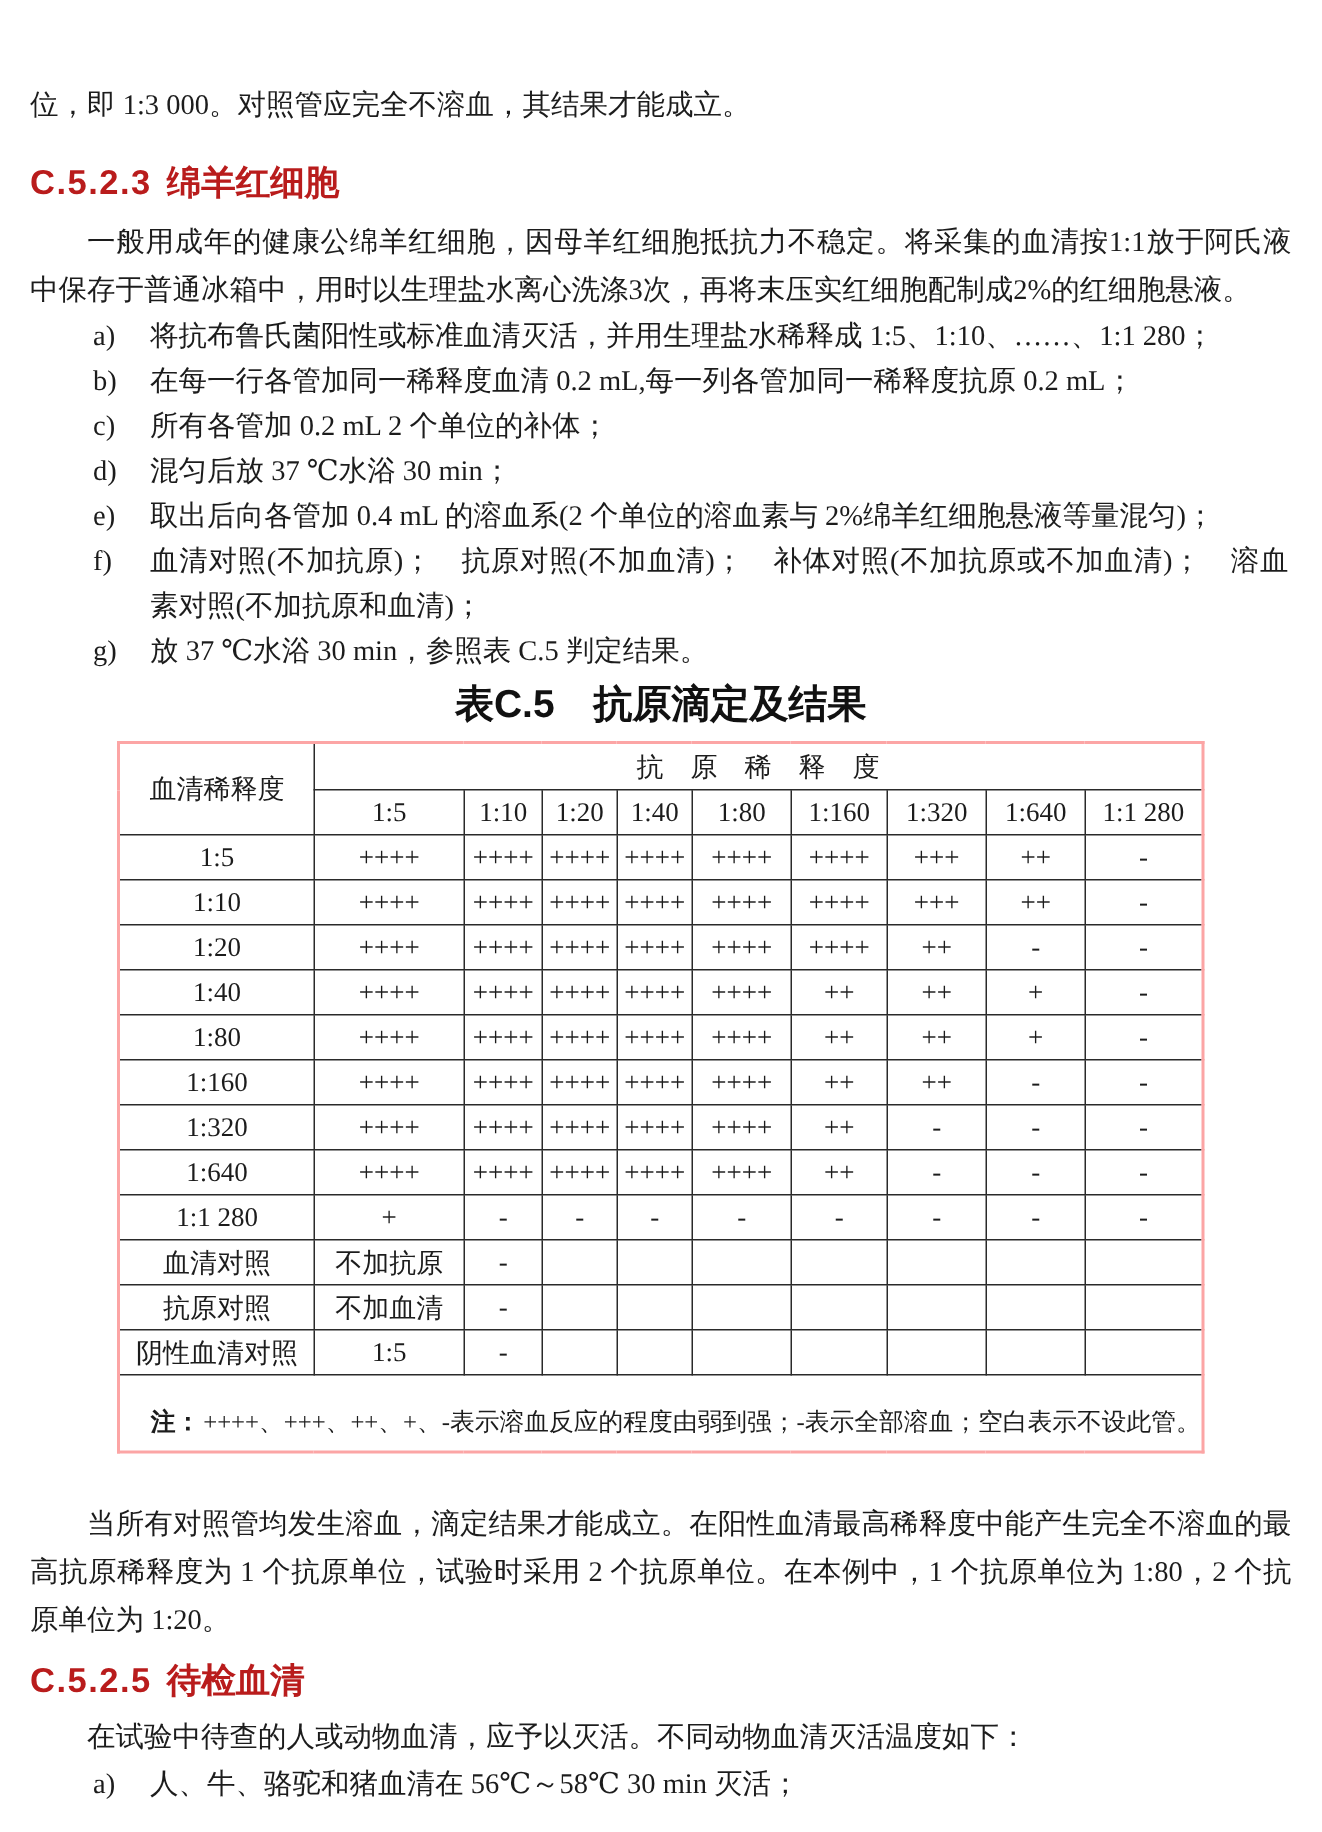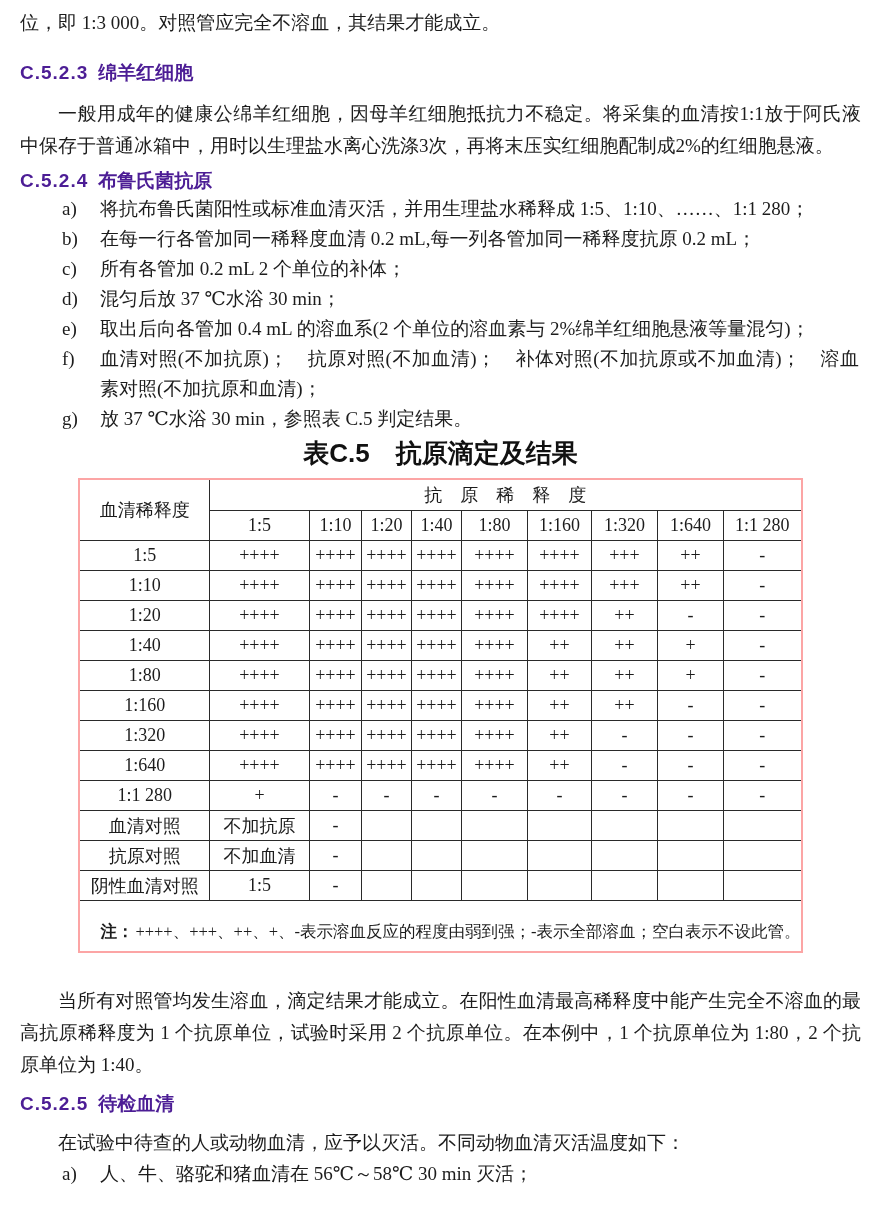--- a/index.html
+++ b/index.html
@@ -2,26 +2,26 @@
 <html><head>
 <meta charset="utf-8">
 <style>
   html,body{margin:0;padding:0;background:#ffffff;}
   body{
     width:881px;height:1221px;overflow:hidden;
     color:#1c1c1c;
     font-family:"Liberation Serif","DejaVu Serif",serif;
     font-size:19px;
   }
-  .page{padding:8px 20px 0 20px;}
+  .page{padding:8px 20px 0 20px;margin-top:48px;}
   .cont{margin:0;line-height:30px;text-align:justify;}
   .sec-heading{
     font-family:"Liberation Sans","DejaVu Sans",sans-serif;
-    font-weight:bold;font-size:19px;line-height:26px;
-    margin:22px 0 0 0;color:#4c1d95;
+    font-weight:bold;font-size:23px;line-height:26px;
+    margin:22px 0 0 0;color:#b91c1c;
   }
   .sec-heading .sec-num{margin-right:10px;letter-spacing:1px;}
   #h524{margin-top:6px;}
   #h525{margin-top:10px;}
   .body-p{margin:12px 0 0 0;line-height:32px;text-indent:2em;text-align:justify;}
   #p-after-table{margin-top:32px;}
   #p525{margin-top:10px;}
   .doc-list{margin:0;}
   .li{display:flex;line-height:30px;}
   .li .lab{width:38px;margin-left:42px;flex:0 0 38px;}
@@ -58,21 +58,20 @@
 <body>
 
 <div class="page">
 
   <p class="cont">位，即 1:3 000。对照管应完全不溶血，其结果才能成立。</p>
 
   <h2 class="sec-heading" id="h523"><span class="sec-num">C.5.2.3</span><span>绵羊红细胞</span></h2>
 
   <p class="body-p">一般用成年的健康公绵羊红细胞，因母羊红细胞抵抗力不稳定。将采集的血清按1:1放于阿氏液中保存于普通冰箱中，用时以生理盐水离心洗涤3次，再将末压实红细胞配制成2%的红细胞悬液。</p>
 
-  <h2 class="sec-heading" id="h524"><span class="sec-num">C.5.2.4</span><span>布鲁氏菌抗原</span></h2>
 
 
   <div class="doc-list">
     <div class="li">
         <span class="lab">a)</span>
         <div class="txt">将抗布鲁氏菌阳性或标准血清灭活，并用生理盐水稀释成 1:5、1:10、……、1:1 280；</div>
       </div>
     <div class="li">
         <span class="lab">b)</span>
         <div class="txt">在每一行各管加同一稀释度血清 0.2 mL,每一列各管加同一稀释度抗原 0.2 mL；</div>
@@ -275,21 +274,21 @@
           <td></td>
           <td></td>
           <td></td>
       </tr>
       <tr class="note-row">
         <td colspan="10"><b class="note-lab">注：</b><span>++++、+++、++、+、-表示溶血反应的程度由弱到强；-表示全部溶血；空白表示不设此管。</span></td>
       </tr>
     </tbody>
   </table>
 
-  <p class="body-p" id="p-after-table">当所有对照管均发生溶血，滴定结果才能成立。在阳性血清最高稀释度中能产生完全不溶血的最高抗原稀释度为 1 个抗原单位，试验时采用 2 个抗原单位。在本例中，1 个抗原单位为 1:80，2 个抗原单位为 1:40。</p>
+  <p class="body-p" id="p-after-table">当所有对照管均发生溶血，滴定结果才能成立。在阳性血清最高稀释度中能产生完全不溶血的最高抗原稀释度为 1 个抗原单位，试验时采用 2 个抗原单位。在本例中，1 个抗原单位为 1:80，2 个抗原单位为 1:20。</p>
 
   <h2 class="sec-heading" id="h525"><span class="sec-num">C.5.2.5</span><span>待检血清</span></h2>
 
   <p class="body-p" id="p525">在试验中待查的人或动物血清，应予以灭活。不同动物血清灭活温度如下：</p>
 
   <div class="doc-list">
     <div class="li">
         <span class="lab">a)</span>
         <div class="txt">人、牛、骆驼和猪血清在 56℃～58℃ 30 min 灭活；</div>
       </div>

